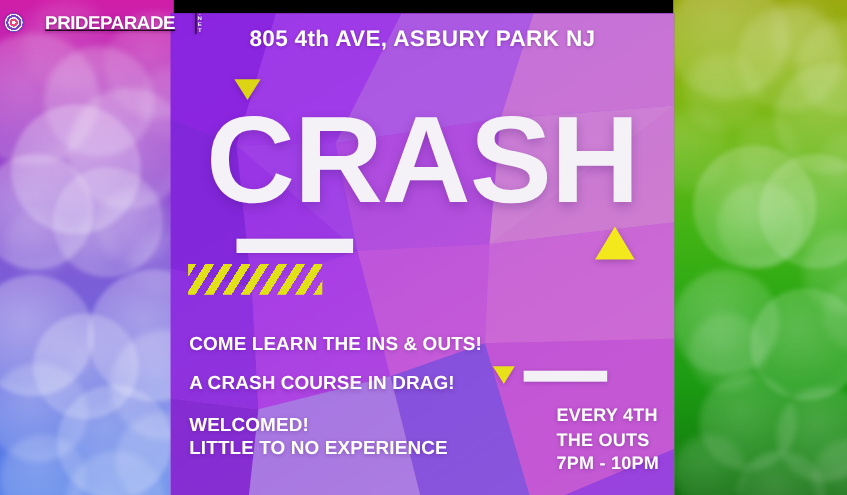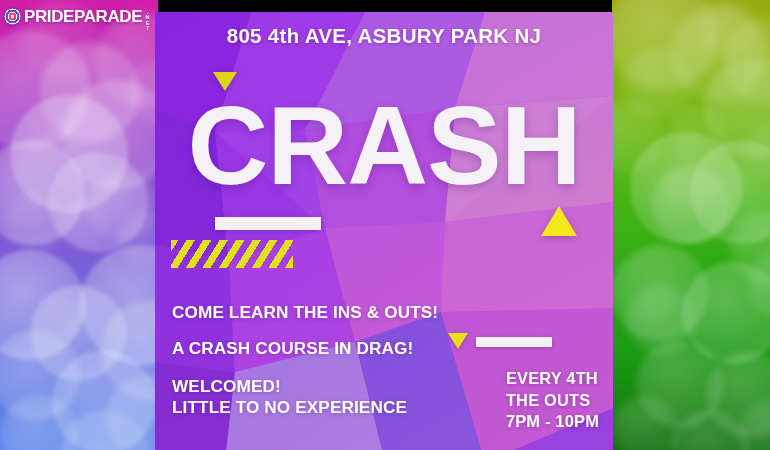--- a/index.html
+++ b/index.html
@@ -154,22 +154,23 @@
     position:absolute; right:14px; top:356px;
     text-align:left;
     color:#fff; font-weight:bold; font-size:16.4px;
     line-height:1.32; letter-spacing:0.2px;
     text-shadow:0 1px 4px rgba(60,10,90,.35);
   }
 
   
   .logo{
     position:absolute; left:4px; top:8px;
-    display:flex; align-items:flex-start; gap:3px;
+    display:flex; align-items:center; gap:20px;
     z-index:50;
+    text-decoration:underline;
   }
   .logo-mark{
     width:17px;height:17px;border-radius:50%;
     flex:0 0 auto;
     background:
       radial-gradient(circle at 50% 50%,
         #ffffff 0%, #ffffff 14%,
         #e8447a 15%, #e8447a 30%,
         #f0f0f0 31%, #f0f0f0 40%,
         #7a42c8 41%, #7a42c8 56%,

